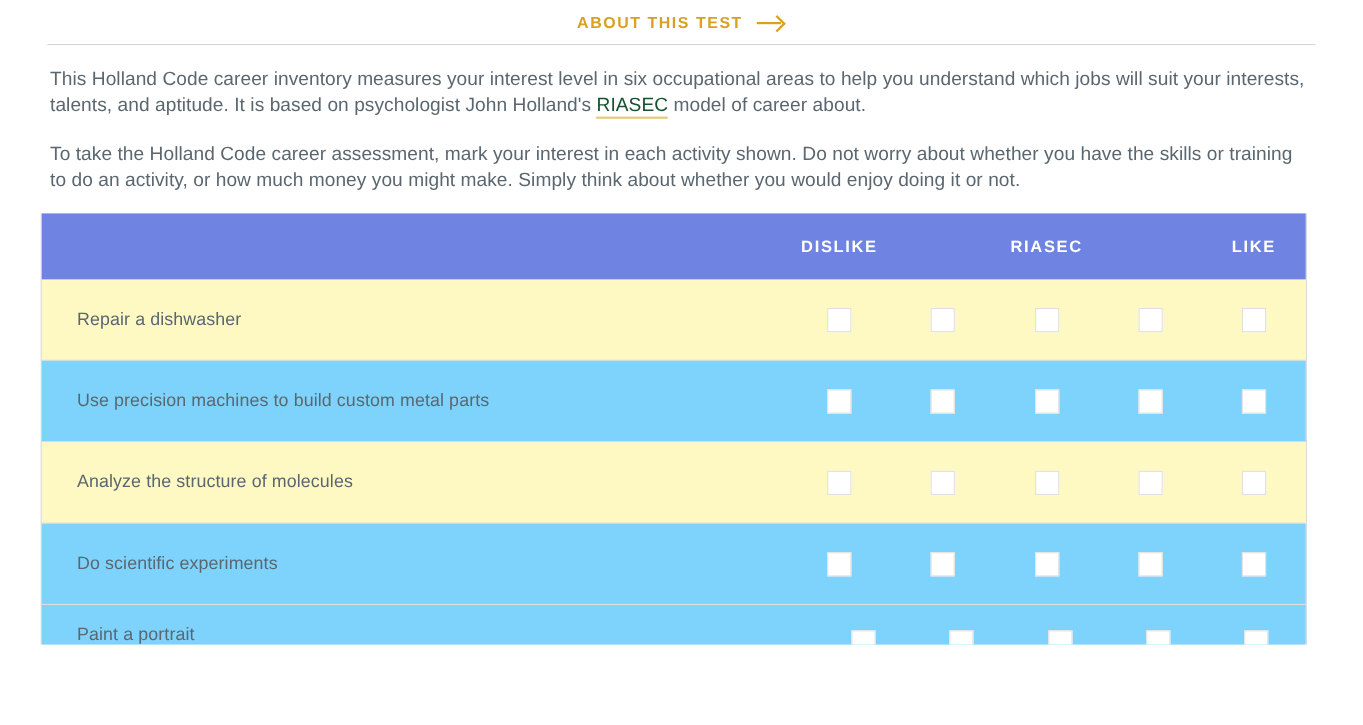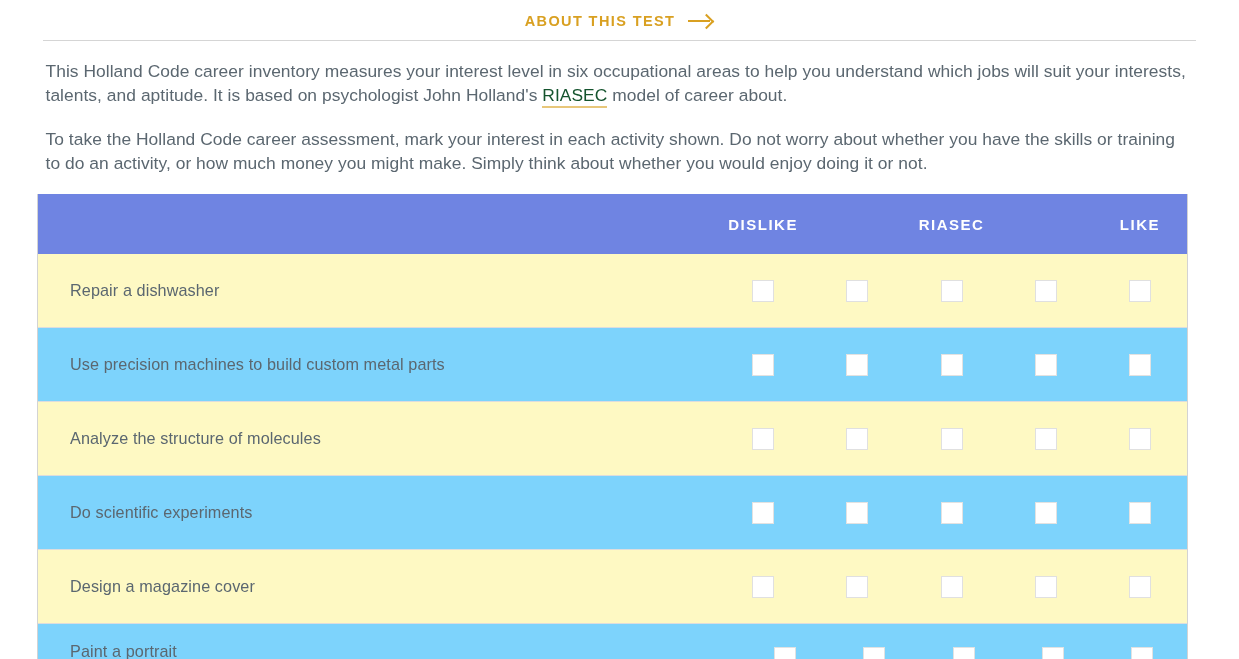--- a/index.html
+++ b/index.html
@@ -291,40 +291,20 @@
           </div>
         <div class="opt-cell">
             <span class="opt-box"></span>
           </div>
         <div class="opt-cell">
             <span class="opt-box"></span>
           </div>
       </div>
     </div>
 
-    <div class="quiz-row alt">
-      <div class="row-label">Design a magazine cover</div>
-      <div class="row-options">
-        <div class="opt-cell">
-            <span class="opt-box"></span>
-          </div>
-        <div class="opt-cell">
-            <span class="opt-box"></span>
-          </div>
-        <div class="opt-cell">
-            <span class="opt-box"></span>
-          </div>
-        <div class="opt-cell">
-            <span class="opt-box"></span>
-          </div>
-        <div class="opt-cell">
-            <span class="opt-box"></span>
-          </div>
-      </div>
-    </div>
 
     <div class="quiz-row partial">
       <div class="row-label">Paint a portrait</div>
       <div class="row-options">
         <div class="opt-cell">
             <span class="opt-box"></span>
           </div>
         <div class="opt-cell">
             <span class="opt-box"></span>
           </div>

